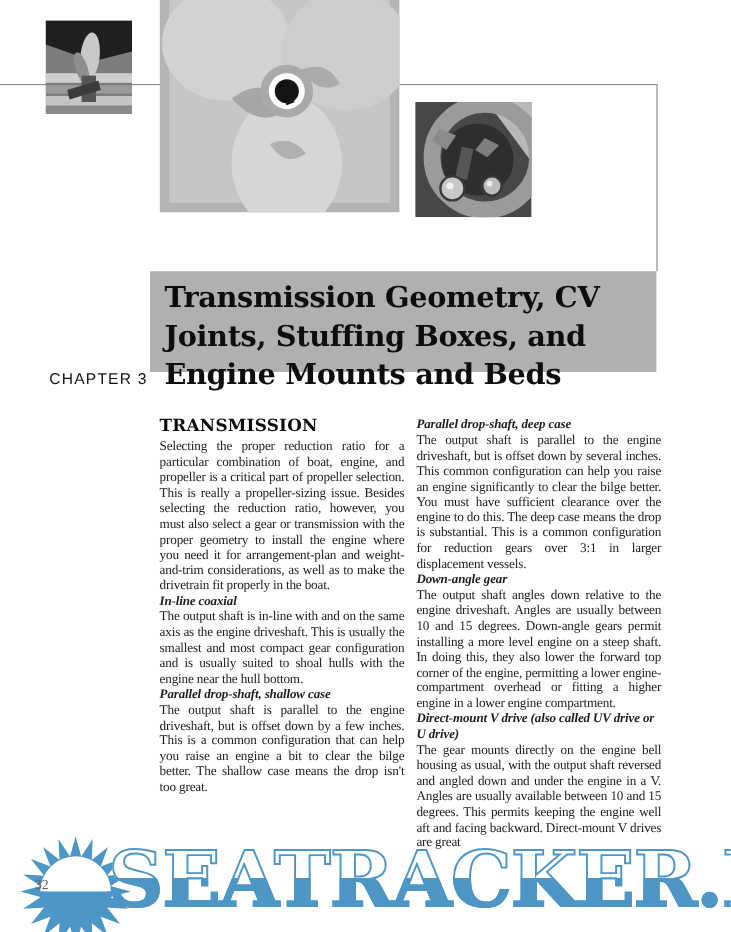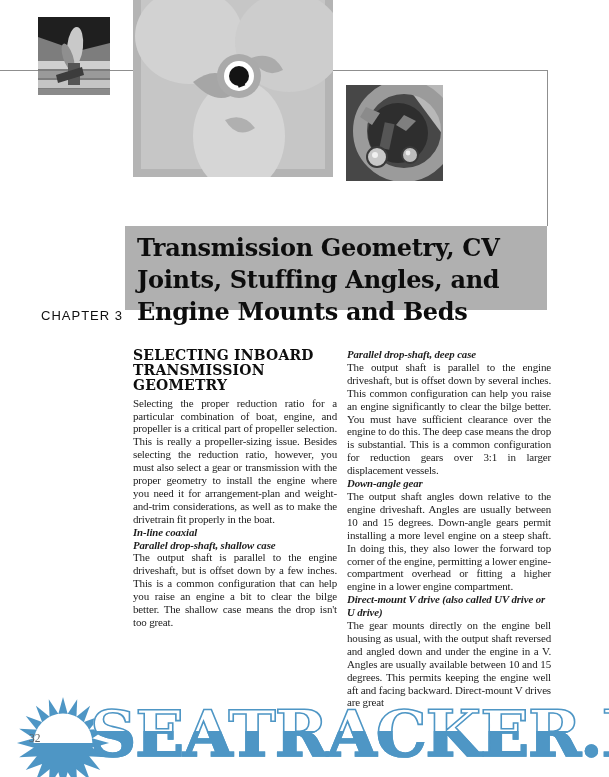--- a/index.html
+++ b/index.html
@@ -118,32 +118,31 @@
     <circle cx="64" cy="70" r="8" fill="#bdbdbd"></circle>
     <circle cx="64" cy="70" r="8" fill="none" stroke="#3a3a3a" stroke-width="2"></circle>
     <circle cx="29" cy="70" r="3" fill="#f0f0f0"></circle>
     <circle cx="62" cy="68" r="2.4" fill="#ededed"></circle>
   </svg>
 
   <div class="chapter-label">CHAPTER 3</div>
 
   <div class="title-box">
     <div class="title-line">Transmission Geometry, CV</div>
-    <div class="title-line">Joints, Stuffing Angles, and</div>
+    <div class="title-line">Joints, Stuffing Boxes, and</div>
     <div class="title-line">Engine Mounts and Beds</div>
   </div>
 
   <div class="col col-left">
     <div class="sec-heading">
-      <div>SELECTING INBOARD</div>
       <div>TRANSMISSION</div>
-      <div>GEOMETRY</div>
     </div>
     <p>Selecting the proper reduction ratio for a particular combination of boat, engine, and propeller is a critical part of propeller selection. This is really a propeller-sizing issue. Besides selecting the reduction ratio, however, you must also select a gear or transmission with the proper geometry to install the engine where you need it for arrangement-plan and weight-and-trim considerations, as well as to make the drivetrain fit properly in the boat.</p>
     <p class="subhead">In-line coaxial</p>
+    <p>The output shaft is in-line with and on the same axis as the engine driveshaft. This is usually the smallest and most compact gear configuration and is usually suited to shoal hulls with the engine near the hull bottom.</p>
     <p class="subhead">Parallel drop-shaft, shallow case</p>
     <p>The output shaft is parallel to the engine driveshaft, but is offset down by a few inches. This is a common configuration that can help you raise an engine a bit to clear the bilge better. The shallow case means the drop isn't too great.</p>
   </div>
 
   <div class="col col-right">
     <p class="subhead">Parallel drop-shaft, deep case</p>
     <p>The output shaft is parallel to the engine driveshaft, but is offset down by several inches. This common configuration can help you raise an engine significantly to clear the bilge better. You must have sufficient clearance over the engine to do this. The deep case means the drop is substantial. This is a common configuration for reduction gears over 3:1 in larger displacement vessels.</p>
     <p class="subhead">Down-angle gear</p>
     <p>The output shaft angles down relative to the engine driveshaft. Angles are usually between 10 and 15 degrees. Down-angle gears permit installing a more level engine on a steep shaft. In doing this, they also lower the forward top corner of the engine, permitting a lower engine-compartment overhead or fitting a higher engine in a lower engine compartment.</p>
     <p class="subhead">Direct-mount V drive (also called UV drive or U drive)</p>

